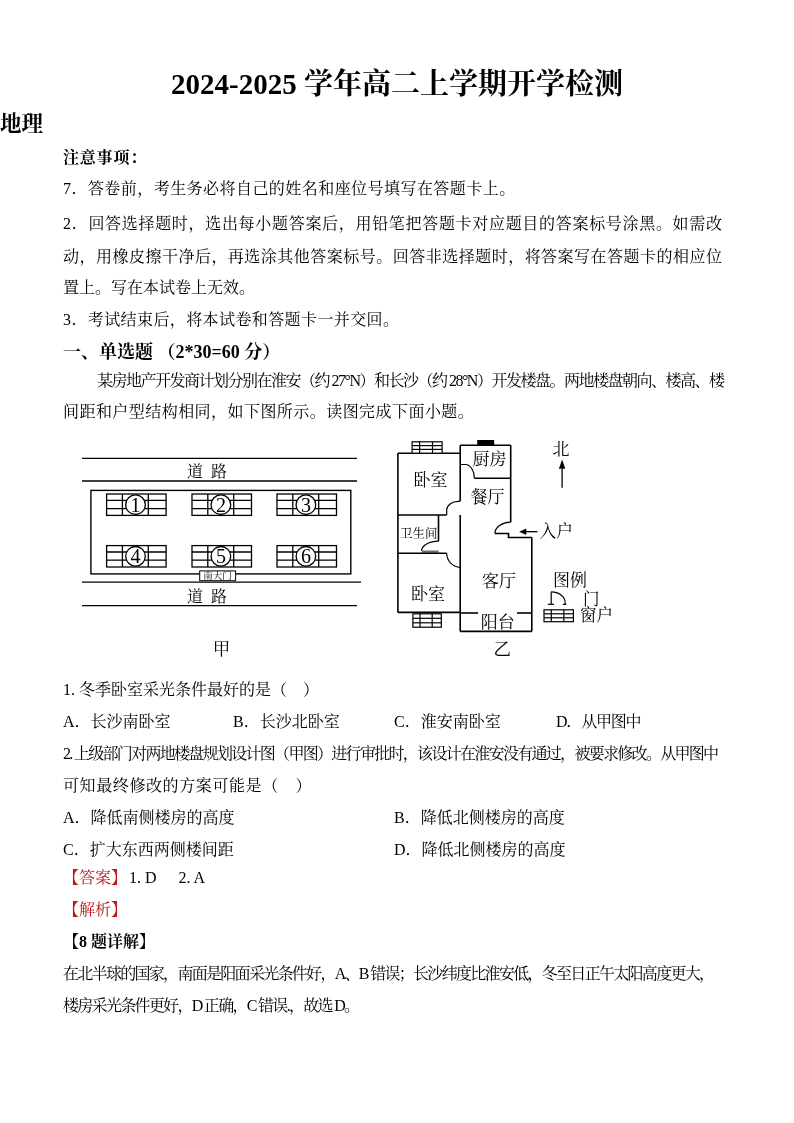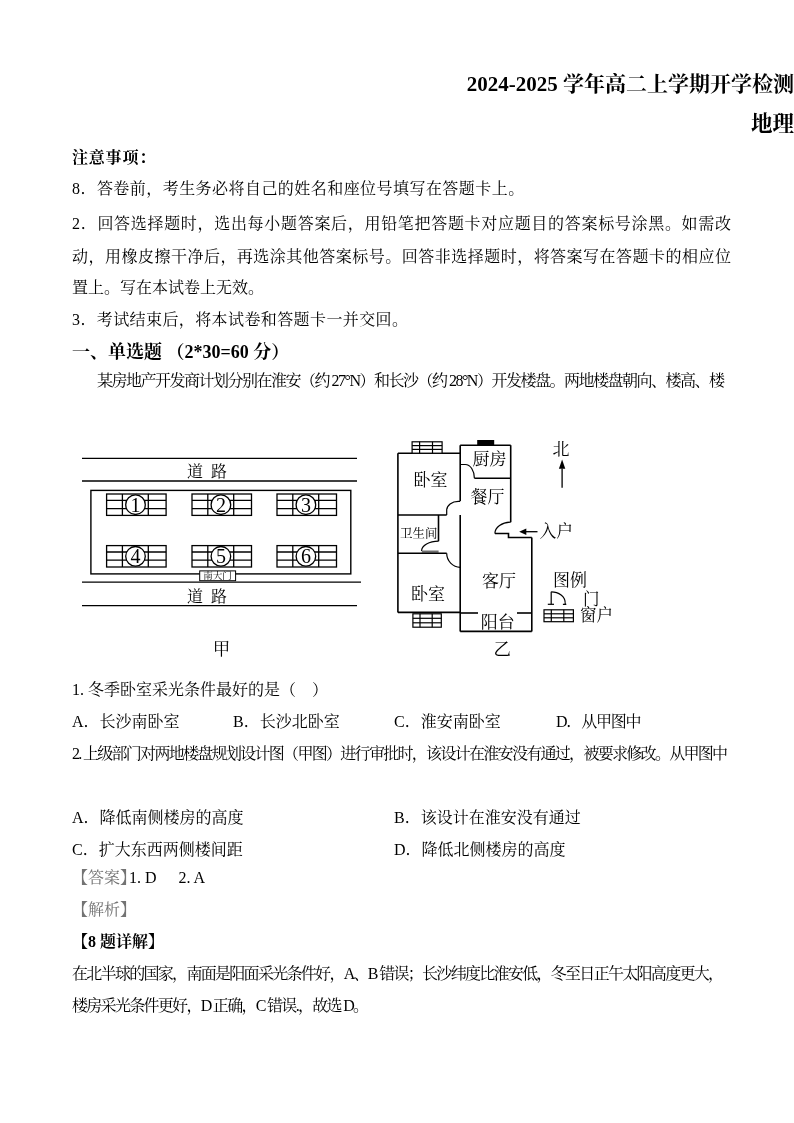--- a/index.html
+++ b/index.html
@@ -1,46 +1,47 @@
 <!DOCTYPE html>
 <html><head>
 <meta charset="utf-8">
 <style>
 html,body{margin:0;padding:0;background:#fff;width:794px;height:1123px;overflow:hidden}
 body{font-family:"Liberation Serif","Noto Serif CJK SC","Noto Serif SC",serif;color:#000;position:relative}
-.ln{position:absolute;font-size:16px;line-height:20px;white-space:pre;left:72px}
+.ln{position:absolute;font-size:16px;line-height:20px;white-space:pre;left:63px}
 .j{white-space:normal;width:659px;text-align:justify;text-align-last:justify}
 .b{font-weight:bold}
-.blue{color:#737373}
+.blue{color:#b91c1c}
 svg text{font-family:"Liberation Serif","Noto Serif CJK SC","Noto Serif SC",serif}
 </style>
 </head>
 <body>
 <div style="position:absolute;left:0;top:0;width:794px;height:1123px;transform:translateZ(0)">
 
-<div class="ln b" style="top:74px;left:0;width:794px;text-align:right;font-size:21px">2024-2025 学年高二上学期开学检测</div>
-
-<div class="ln b" style="top:114px;left:0;width:794px;text-align:right;font-size:21.5px">地理</div>
+<div class="ln b" style="top:74px;left:0;width:794px;text-align:center;font-size:29px">2024-2025 学年高二上学期开学检测</div>
+
+<div class="ln b" style="top:114px;left:0;width:794px;text-align:left;font-size:21.5px">地理</div>
 
 <div class="ln b" style="top:148.3px;letter-spacing:.8px">注意事项：</div>
 
-<div class="ln" style="top:178.8px;letter-spacing:.45px">8．答卷前，考生务必将自己的姓名和座位号填写在答题卡上。</div>
+<div class="ln" style="top:178.8px;letter-spacing:.45px">7．答卷前，考生务必将自己的姓名和座位号填写在答题卡上。</div>
 
 <div class="ln j" style="top:214.1px">2．回答选择题时，选出每小题答案后，用铅笔把答题卡对应题目的答案标号涂黑。如需改</div>
 
 <div class="ln" style="top:278.3px">置上。写在本试卷上无效。</div>
 
 <div class="ln j" style="top:246.8px">动，用橡皮擦干净后，再选涂其他答案标号。回答非选择题时，将答案写在答题卡的相应位</div>
 
 <div class="ln" style="top:309.8px;letter-spacing:.4px">3．考试结束后，将本试卷和答题卡一并交回。</div>
 
 <div class="ln b" style="top:342px;font-size:18px">一、单选题 （2*30=60 分）</div>
 
 <div class="ln" style="top:370.6px;left:97px;letter-spacing:-1.5px">某房地产开发商计划分别在淮安（约 27°N）和长沙（约 28°N）开发楼盘。两地楼盘朝向、楼高、楼</div>
 
+<div class="ln" style="top:402.1px;letter-spacing:.45px">间距和户型结构相同，如下图所示。读图完成下面小题。</div>
 
 <svg style="position:absolute;left:0;top:430px" width="794" height="235" viewBox="0 430 794 235" fill="none" stroke="#000" stroke-width="1.3">
 
 <line x1="82" y1="458.3" x2="357" y2="458.3"></line>
 
 <text x="187" y="476.8" font-size="16" stroke="none" fill="#000">道 路</text>
 
 <line x1="82" y1="481" x2="357" y2="481"></line>
 
 <rect x="90.9" y="490.4" width="259.9" height="83.5" stroke-width="1.4"></rect>
@@ -237,24 +238,25 @@
 <div class="ln" style="top:712px">A．长沙南卧室</div>
 
 <div class="ln" style="top:712px;left:233px">B．长沙北卧室</div>
 
 <div class="ln" style="top:712px;left:394px">C．淮安南卧室</div>
 
 <div class="ln" style="top:712px;left:556px;letter-spacing:-1.2px">D．从甲图中</div>
 
 <div class="ln" style="top:744px;letter-spacing:-1.7px">2. 上级部门对两地楼盘规划设计图（甲图）进行审批时，该设计在淮安没有通过，被要求修改。从甲图中</div>
 
+<div class="ln" style="top:776px;letter-spacing:.6px">可知最终修改的方案可能是（　）</div>
 
 <div class="ln" style="top:808px">A．降低南侧楼房的高度</div>
 
-<div class="ln" style="top:808px;left:394px">B．该设计在淮安没有通过</div>
+<div class="ln" style="top:808px;left:394px">B．降低北侧楼房的高度</div>
 
 <div class="ln" style="top:840px">C．扩大东西两侧楼间距</div>
 
 <div class="ln" style="top:840px;left:394px">D．降低北侧楼房的高度</div>
 
 <div class="ln blue" style="top:867.7px">【答案】</div>
 
 <div class="ln" style="top:867.7px;left:129px">1. D</div>
 <div class="ln" style="top:867.7px;left:178.5px">2. A</div>
 

